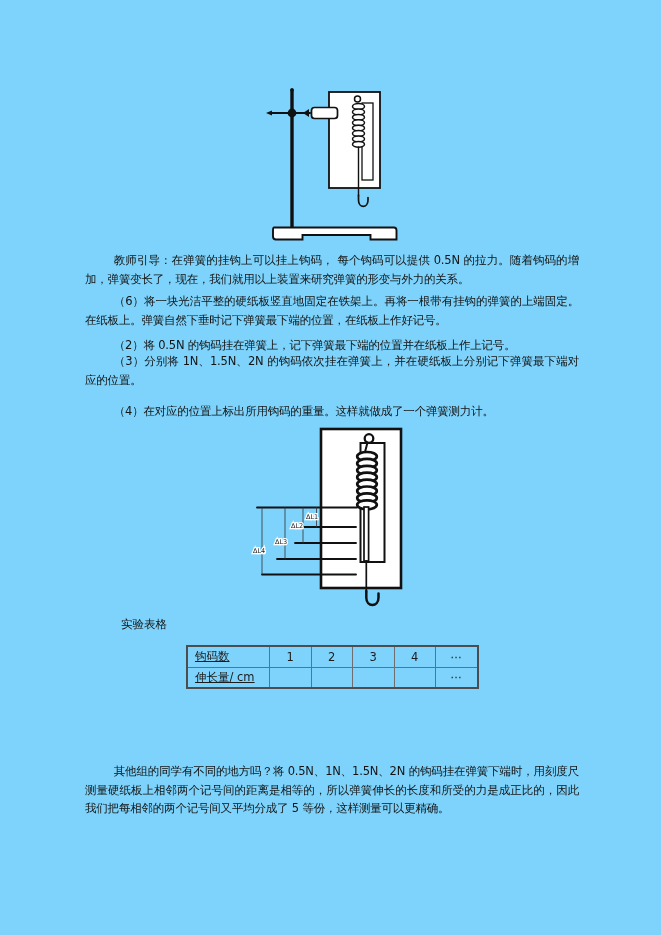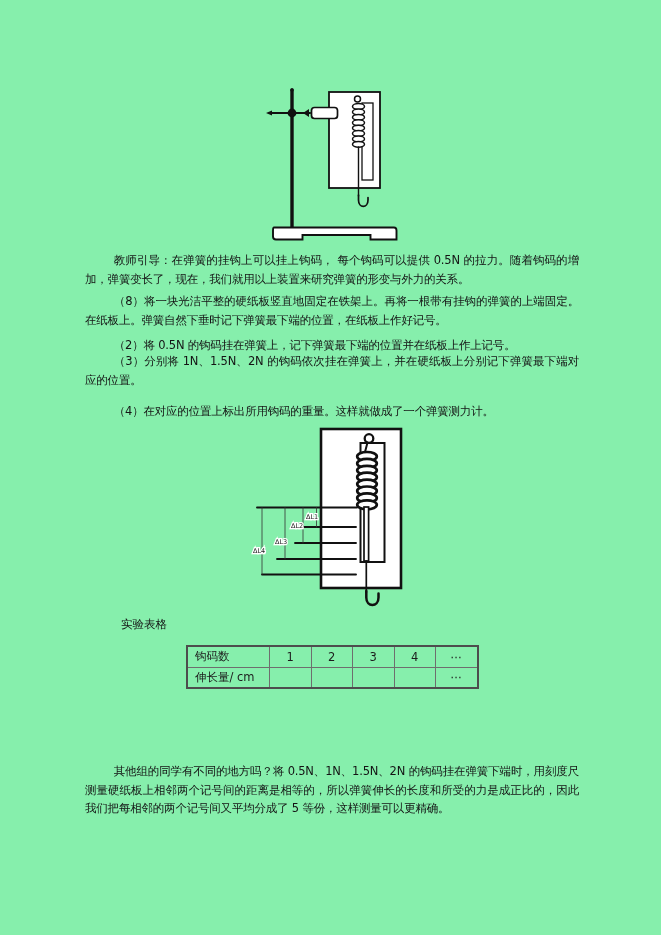--- a/index.html
+++ b/index.html
@@ -1,17 +1,17 @@
 <!DOCTYPE html>
 <html><head>
 <meta charset="utf-8">
 <style>
   html,body{margin:0;padding:0;background:#ffffff;}
   .page{
-    position:relative;width:661px;height:935px;background:#86efac;overflow:hidden;
+    position:relative;width:661px;height:935px;background:#7dd3fc;overflow:hidden;
     font-family:"DejaVu Sans","Liberation Sans",sans-serif;color:#141414;
   }
   .para{
     position:absolute;left:85px;width:494px;
     font-size:11.5px;line-height:18.6px;letter-spacing:-0.2px;
     text-indent:2.5em;text-align:justify;color:#141414;
     font-weight:500;
   }
   .p1{top:251px;}
   .p2{top:292px;}
@@ -30,21 +30,21 @@
     border-collapse:collapse;table-layout:fixed;
     border:2px solid #4d4d4d;
   }
   table.exp td{
     border:1.6px solid #6e6e6e;
     height:19.5px;padding:0;
     font-size:11.5px;color:#1c1c1c;text-align:center;
     overflow:hidden;white-space:nowrap;
   }
   table.exp td.hdr{
-    width:74px;text-align:left;padding-left:7px;
+    width:74px;text-align:left;padding-left:7px;text-decoration:underline;
   }
   table.exp td.val{width:40.5px;}
   svg.diag{position:absolute;}
   .d1{left:255px;top:80px;}
   .d2{left:245px;top:424px;}
   svg text.dl{
     font-family:"DejaVu Sans","Liberation Sans",sans-serif;
     font-size:6.5px;fill:#1a1a1a;
     stroke:#ffffff;stroke-width:2.5px;paint-order:stroke;
   }
@@ -85,21 +85,21 @@
       </g>
 
       <line x1="358.5" y1="147" x2="358.5" y2="196" stroke-width="1.4"></line>
       <path d="M358.5,195 L358.5,200 C358.5,208.5 368,208.5 368,200 L368,197.5" stroke-width="1.7"></path>
 
       <path d="M274,227.5 L394,227.5 Q396.5,227.5 396.5,230.5 L396.5,239.5 L370.5,239.5 L370.5,235 L302.5,235 L302.5,239.5 L276,239.5 Q273,239.5 273,236.5 L273,230.5 Q273,227.5 274,227.5 Z" fill="#fff" stroke-width="1.9"></path>
     </g>
   </svg>
 
   <div class="para p1">教师引导：在弹簧的挂钩上可以挂上钩码， 每个钩码可以提供 0.5N 的拉力。随着钩码的增加，弹簧变长了，现在，我们就用以上装置来研究弹簧的形变与外力的关系。</div>
-  <div class="para p2">（8）将一块光洁平整的硬纸板竖直地固定在铁架上。再将一根带有挂钩的弹簧的上端固定。在纸板上。弹簧自然下垂时记下弹簧最下端的位置，在纸板上作好记号。</div>
+  <div class="para p2">（6）将一块光洁平整的硬纸板竖直地固定在铁架上。再将一根带有挂钩的弹簧的上端固定。在纸板上。弹簧自然下垂时记下弹簧最下端的位置，在纸板上作好记号。</div>
   <div class="para p3">（2）将 0.5N 的钩码挂在弹簧上，记下弹簧最下端的位置并在纸板上作上记号。</div>
   <div class="para p4">（3）分别将 1N、1.5N、2N 的钩码依次挂在弹簧上，并在硬纸板上分别记下弹簧最下端对应的位置。</div>
   <div class="para p5">（4）在对应的位置上标出所用钩码的重量。这样就做成了一个弹簧测力计。</div>
 
   <svg class="diag d2" width="165" height="192" viewBox="245 424 165 192">
     <g fill="none" stroke="#111" stroke-linecap="round">
 
       <rect x="321" y="429" width="80" height="159" fill="#fff" stroke-width="2.6"></rect>
 
       <rect x="360.5" y="443" width="24" height="119" fill="#fff" stroke-width="2"></rect>

